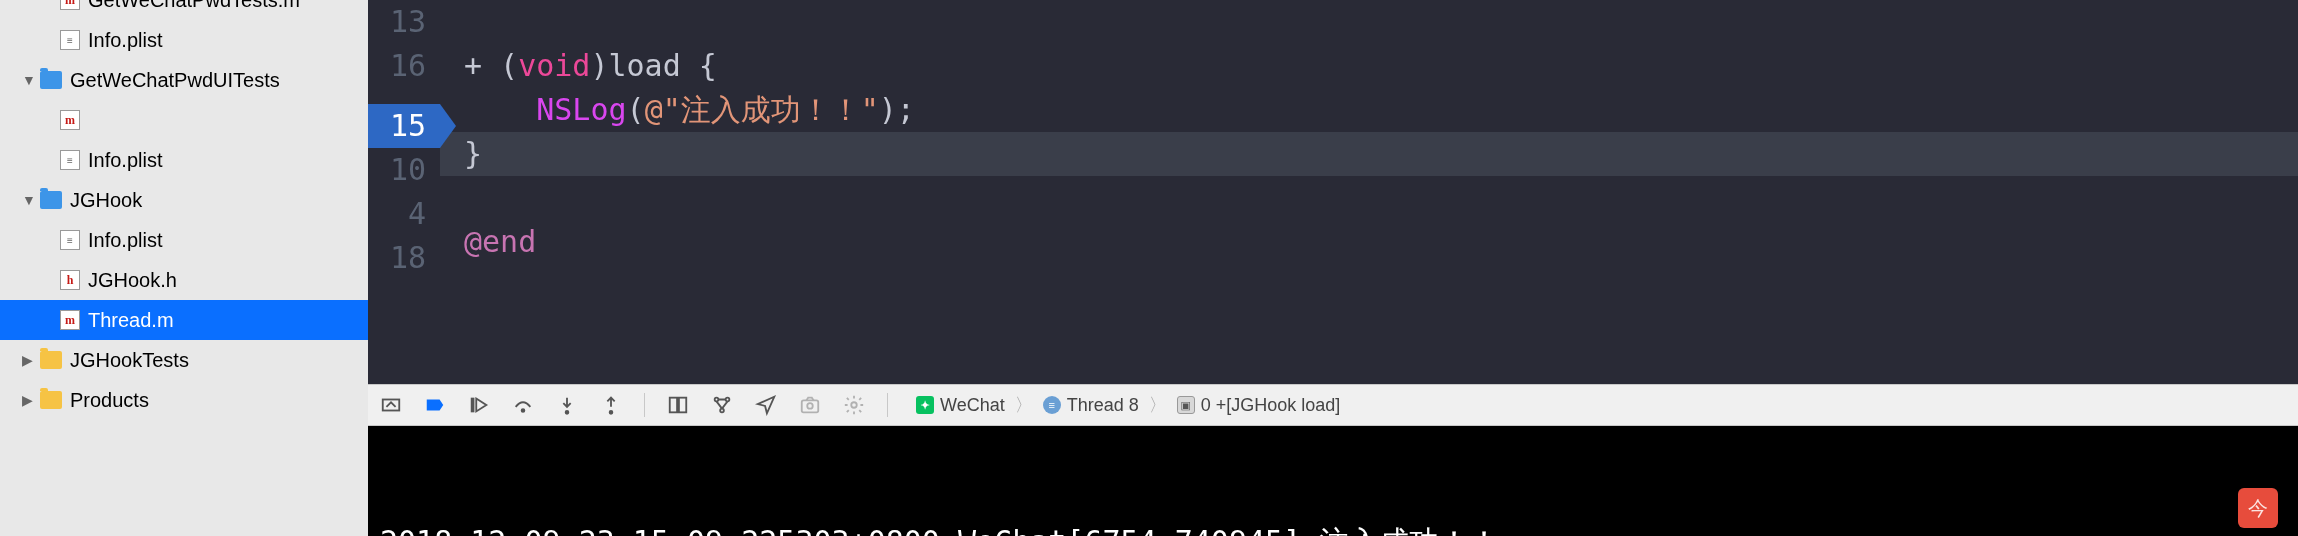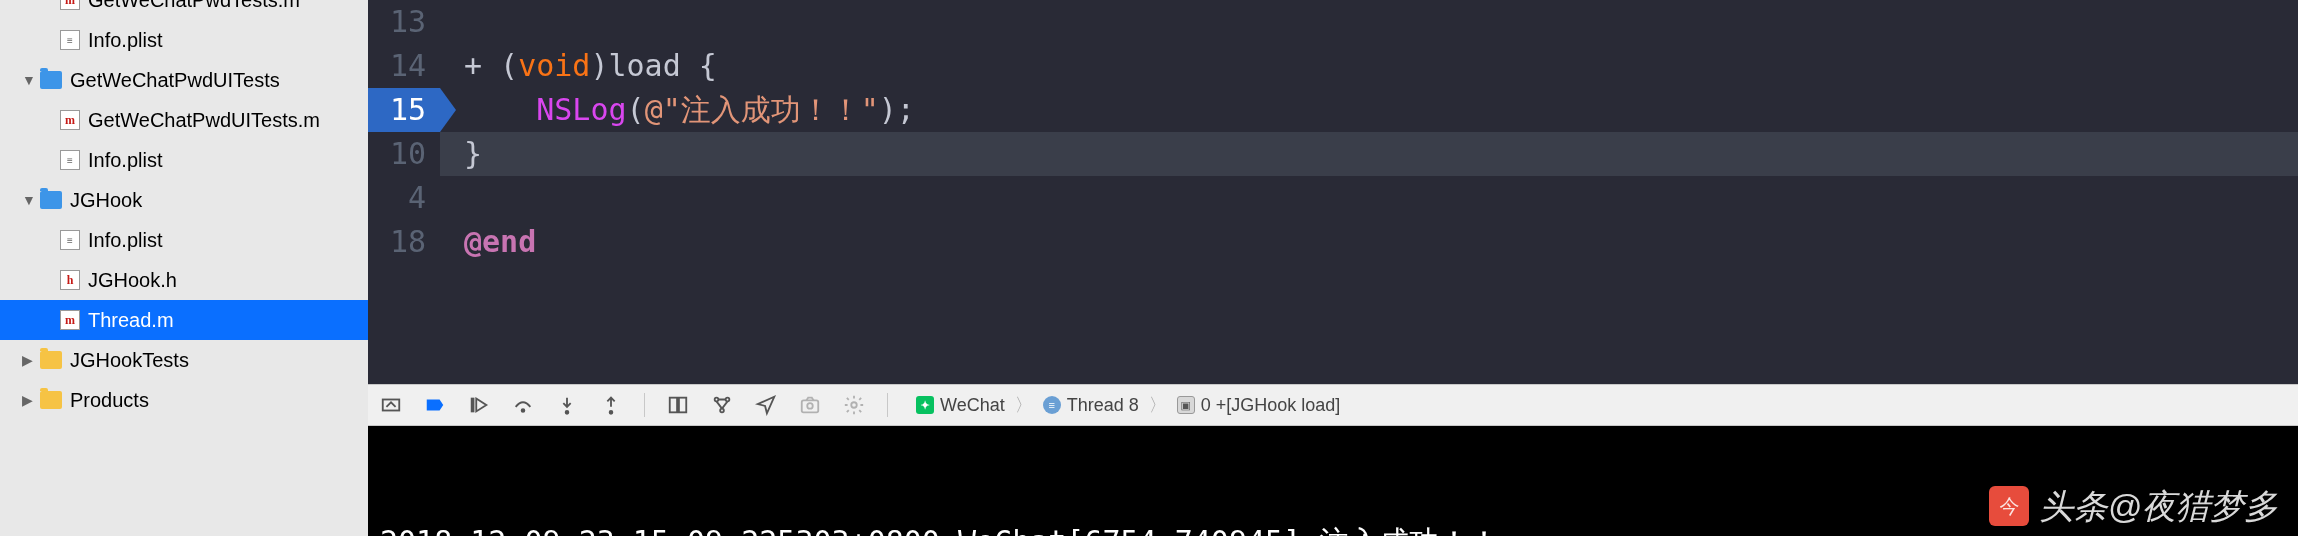--- a/index.html
+++ b/index.html
@@ -19,29 +19,29 @@
 .icon-h { background: #fff; border: 1px solid #999; color: #c41a16; font-weight: bold; font-family: serif; }
 .icon-plist { background: #fff; border: 1px solid #999; color: #666; font-size: 10px; }
 .pad-0 { padding-left: 22px; }
 .pad-2 { padding-left: 60px; }
 
 
 .main { flex: 1; display: flex; flex-direction: column; background: #292a36; justify-content: flex-end; }
 .editor { flex: 1; display: flex; font-family: "SF Mono", Menlo, monospace; font-size: 30px; line-height: 44px; overflow: hidden; }
 .gutter { width: 72px; text-align: right; padding-right: 14px; color: #5a6374; user-select: none; position: relative; }
 .gutter .ln { height: 44px; position: relative; }
-.gutter .ln.bp { background: #2d68c4; color: white; padding-right: 14px; margin-right: -14px; }
+.gutter .ln.bp { background: #2d68c4; color: white; padding-right: 14px; margin-right: -14px; margin-top: 16px; }
 .gutter .ln.bp::after { content: ""; position: absolute; right: -16px; top: 0; border-top: 22px solid transparent; border-bottom: 22px solid transparent; border-left: 16px solid #2d68c4; }
 .code { flex: 1; color: #c5c8d4; }
 .code .line { height: 44px; padding-left: 24px; white-space: pre; }
 .code .line.hl { background: #3a3e4a; }
-.tok-type { color: #f97316; }
+.tok-type { color: #ec4899; }
 .tok-fn { color: #d946ef; }
 .tok-str { color: #e29578; }
-.tok-end { color: #c874b2; font-weight: bold; }
+.tok-end { color: #c874b2; }
 
 
 .debugbar { height: 42px; background: #f0f0f0; border-top: 1px solid #c8c8c8; border-bottom: 1px solid #c8c8c8; display: flex; align-items: center; padding: 0 12px; gap: 22px; font-size: 18px; color: #444; }
 .dbg-icon { width: 22px; height: 22px; display: flex; align-items: center; justify-content: center; color: #555; cursor: pointer; }
 .dbg-icon.blue { color: #0a6fff; }
 .dbg-icon svg { width: 100%; height: 100%; }
 .dbg-sep { width: 1px; height: 24px; background: #c8c8c8; }
 .breadcrumb { display: flex; align-items: center; gap: 4px; }
 .bc-item { display: flex; align-items: center; gap: 6px; padding: 2px 6px; cursor: pointer; }
 .bc-sep { color: #aaa; }
@@ -68,21 +68,20 @@
         <span class="file-icon icon-plist">≡</span>
         <span>Info.plist</span>
       </div>
       <div class="tree-item pad-0">
         <span class="disclosure">▼</span>
         <span class="folder-icon"></span>
         <span>GetWeChatPwdUITests</span>
       </div>
       <div class="tree-item pad-2">
         <span class="file-icon icon-m">m</span>
-        <span>GetWeChatPwdUITests.m</span>
       </div>
       <div class="tree-item pad-2">
         <span class="file-icon icon-plist">≡</span>
         <span>Info.plist</span>
       </div>
       <div class="tree-item pad-0">
         <span class="disclosure">▼</span>
         <span class="folder-icon"></span>
         <span>JGHook</span>
       </div>
@@ -107,21 +106,21 @@
         <span class="disclosure">▶</span>
         <span class="folder-icon yellow"></span>
         <span>Products</span>
       </div>
     </div>
 
   <div class="main">
     <div class="editor">
       <div class="gutter" id="gutter">
           <div class="ln">13</div>
-          <div class="ln">14</div>
+          <div class="ln">16</div>
           <div class="ln bp">15</div>
           <div class="ln">10</div>
           <div class="ln">4</div>
           <div class="ln">18</div>
         </div>
       <div class="code" id="code">
           <div class="line"></div>
           <div class="line"><span>+ (</span><span class="tok-type">void</span><span>)load {</span></div>
           <div class="line"><span>    </span><span class="tok-fn">NSLog</span><span>(</span><span class="tok-str">@"注入成功！！"</span><span>);</span></div>
           <div class="line hl"><span>}</span></div>
@@ -216,17 +215,16 @@
           <span>0 +[JGHook load]</span>
         </div>
       </div>
     </div>
 
     <div class="console">
       <div>2018-12-09 23:15:09.225303+0800 WeChat[6754:740945] 注入成功！！</div>
       
       <div class="watermark">
         <span class="wm-badge">今</span>
-        <span>头条@夜猎梦多</span>
       </div>
     </div>
   </div>
 </div>
 
 </body></html>

